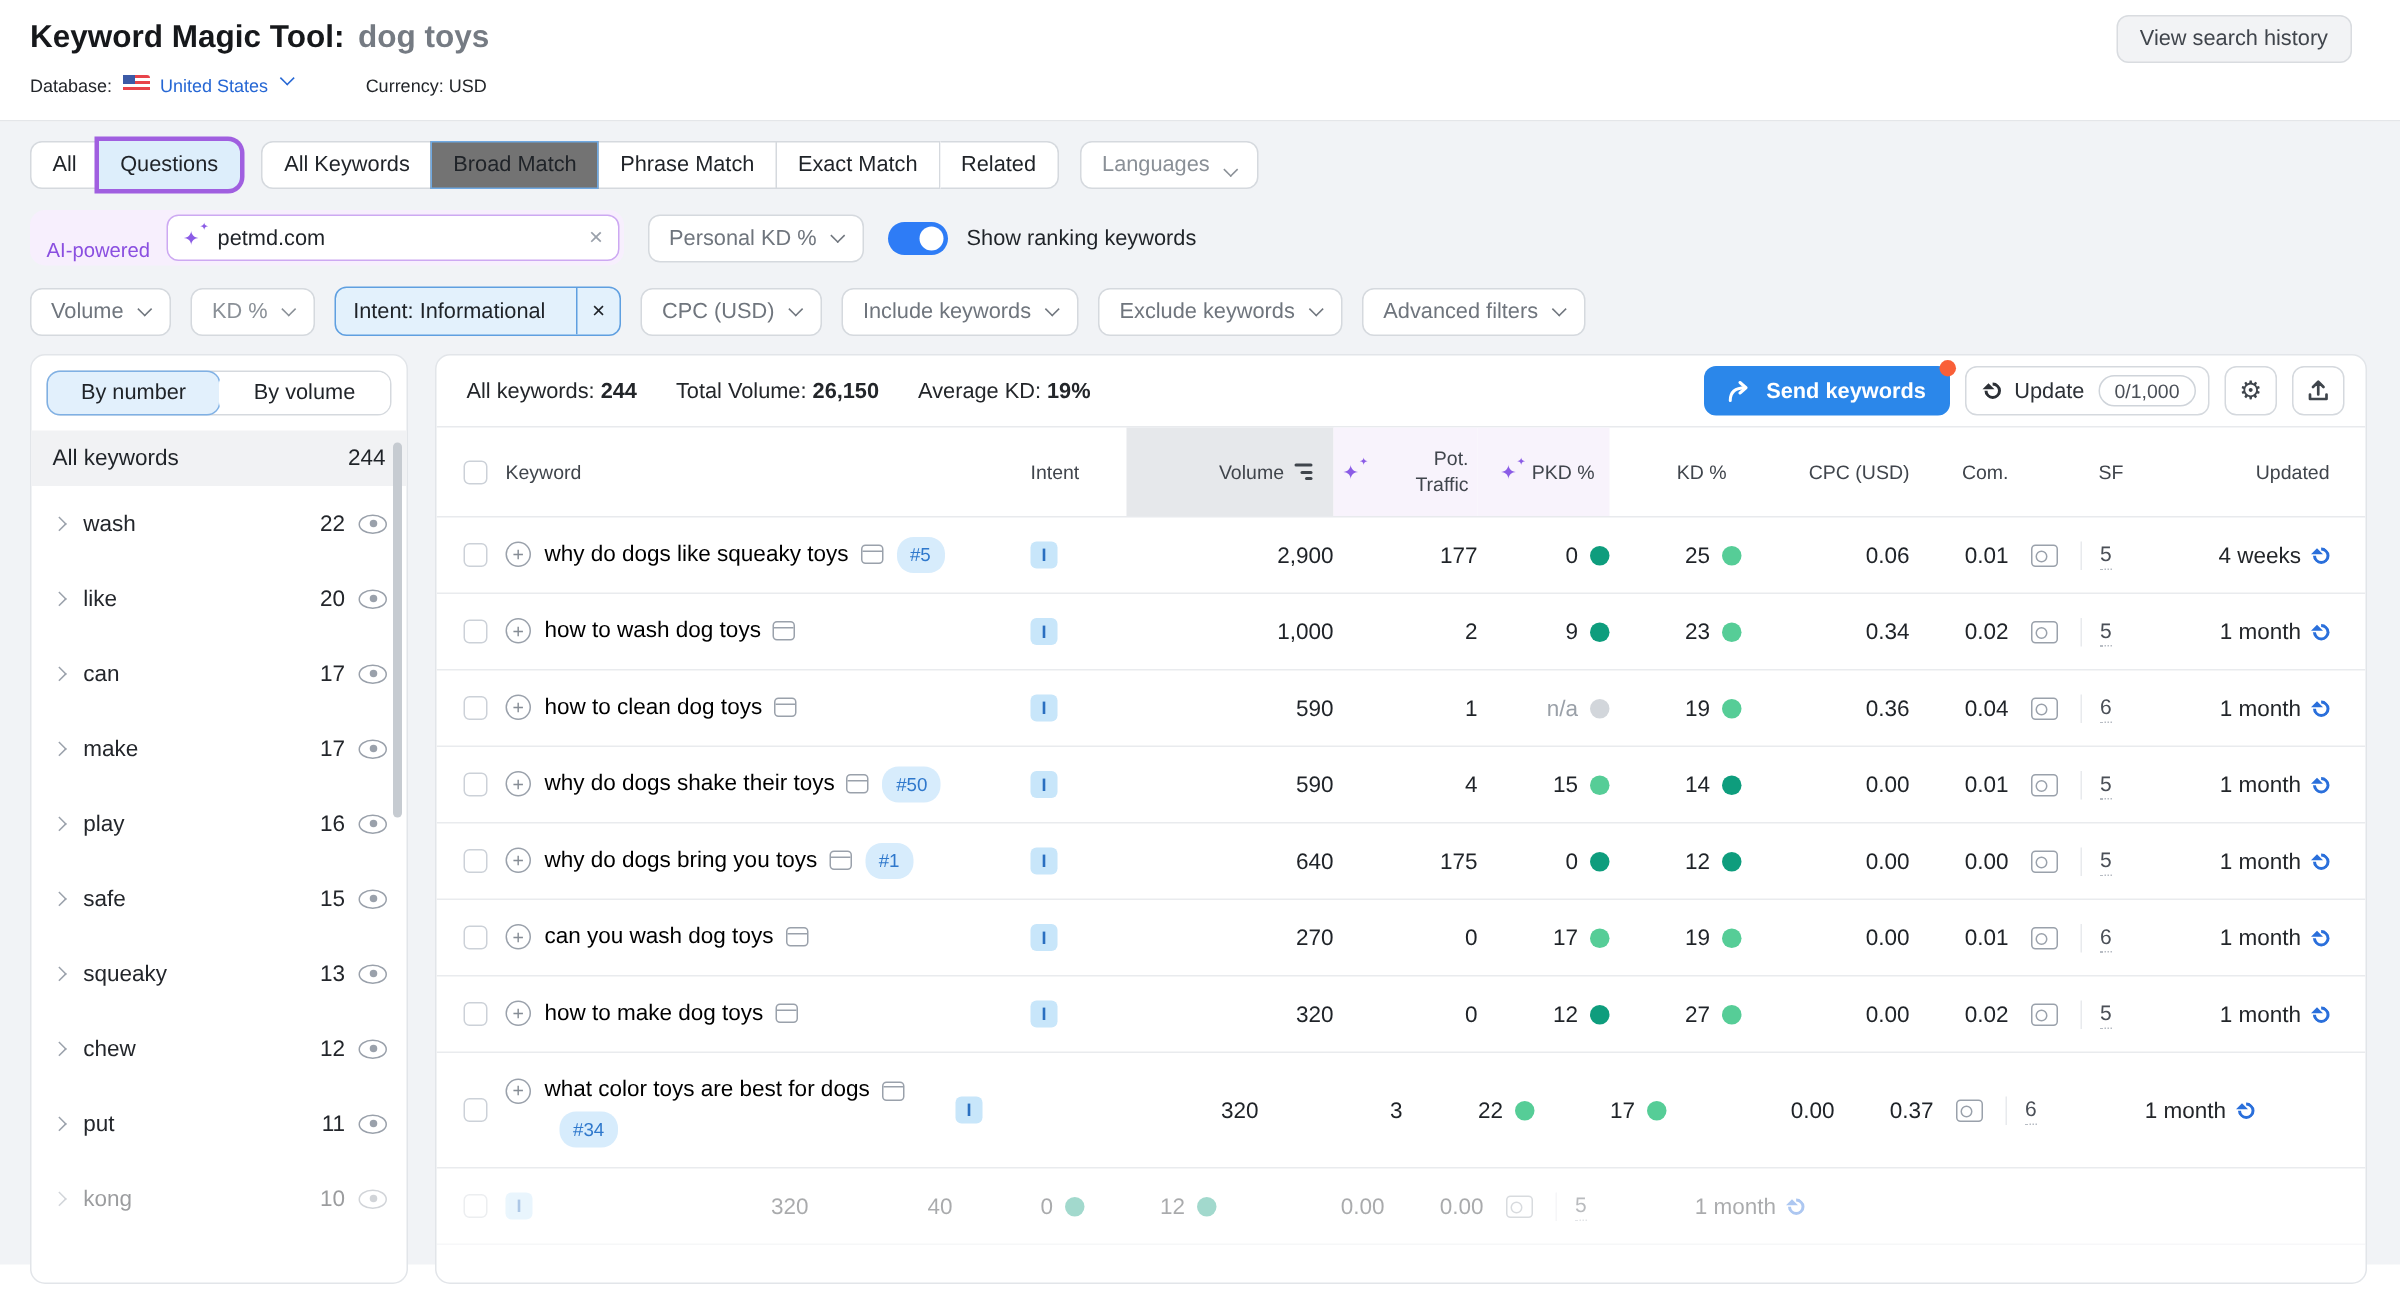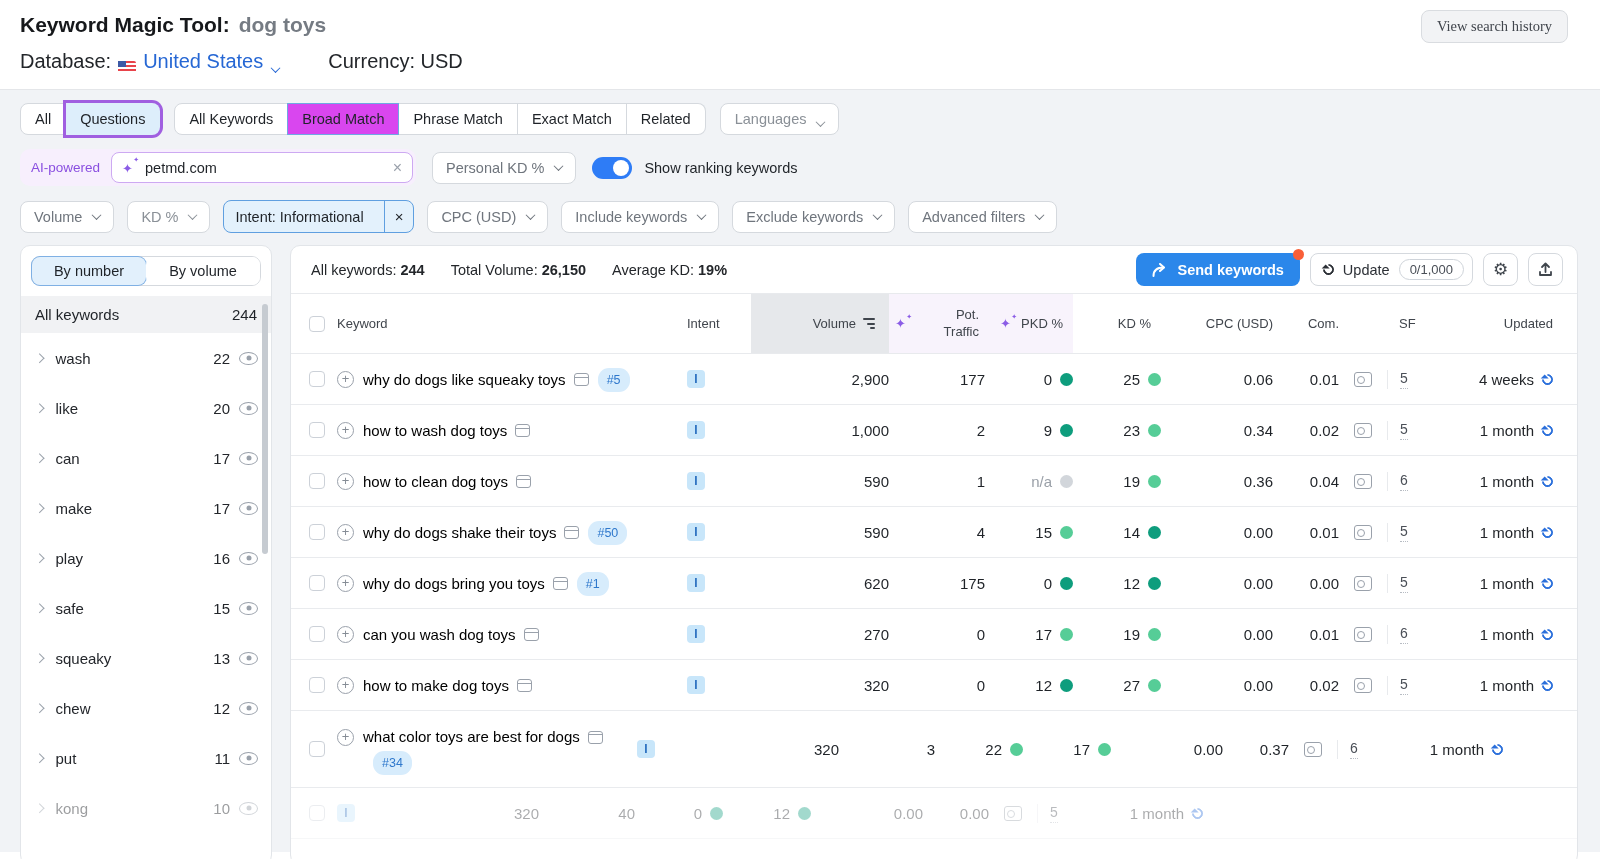--- a/index.html
+++ b/index.html
@@ -5,48 +5,48 @@
   *{box-sizing:border-box;margin:0;padding:0}
   html,body{width:1600px;height:859px;overflow:hidden}
   body{font-family:"Liberation Sans",sans-serif;background:#fff;color:#1f2328;-webkit-font-smoothing:antialiased}
   .page{position:relative;width:1600px;height:859px;overflow:hidden}
 
   
   .top-bar{position:relative;background:#fff;padding:13px 20px 16px;border-bottom:1px solid #e4e6e9}
   .title-row{display:flex;align-items:baseline;gap:9px}
   .title-row h1{font-size:21px;font-weight:bold;color:#16181b}
   .subtitle{font-size:21px;font-weight:bold;color:#757b83}
-  .meta-row{display:flex;align-items:flex-end;gap:7px;margin-top:13px;font-size:20px;color:#23262a}
+  .meta-row{display:flex;align-items:flex-start;gap:7px;margin-top:13px;font-size:12px;color:#23262a}
   .flag{display:inline-block;width:18px;height:12px;border-radius:2px;background:repeating-linear-gradient(#e8434a 0 2px,#fff 2px 4px);position:relative;flex:none}
   .flag::after{content:"";position:absolute;left:0;top:0;width:8px;height:6px;background:#3c5aa6}
   .db-link{color:#2667d4;cursor:pointer;text-decoration:none}
   .currency{margin-left:42px}
-  .view-history{position:absolute;top:10px;right:32px;padding:7px 15px;background:#f2f3f5;border:1px solid #d9dce0;border-radius:8px;font-size:14.5px;color:#40454c;font-family:Liberation Serif, serif;cursor:pointer}
+  .view-history{position:absolute;top:10px;right:32px;padding:7px 15px;background:#f2f3f5;border:1px solid #d9dce0;border-radius:8px;font-size:14.5px;color:#40454c;font-family:Liberation Sans, sans-serif;cursor:pointer}
 
   
   .chev{display:inline-block;width:7px;height:7px;border-right:1.8px solid currentColor;border-bottom:1.8px solid currentColor;transform:rotate(45deg) translate(-1px,-1px);margin-left:2px}
   .chev-right{transform:rotate(-45deg);}
   .blue{color:#2667d4}
 
   
   .content-bg{background:#f1f3f6;height:762px;padding-top:13px}
 
   
   .tabs-row{display:flex;align-items:center;gap:14px;margin:0 20px}
   .tg{display:flex}
   .tbtn{border:1px solid #d5d9de;border-left-width:0;padding:7px 14px;background:#fff;font-size:14.5px;color:#1f2328;font-family:inherit;cursor:pointer;white-space:nowrap}
   .tg .tbtn:first-child{border-left-width:1px;border-radius:8px 0 0 8px}
   .tg .tbtn:last-child{border-radius:0 8px 8px 0}
-  .tbtn.sel-blue{background:#d946ef;border:1px solid #6fa9e2;margin-left:-1px;position:relative;z-index:1}
+  .tbtn.sel-blue{background:#737373;border:1px solid #6fa9e2;margin-left:-1px;position:relative;z-index:1}
   .tbtn.sel-purple{background:#ddeefb;border-color:transparent;box-shadow:0 0 0 3px #a05fe0;border-radius:4px;position:relative;z-index:2}
   .lang-btn{display:flex;align-items:flex-end;gap:9px;border:1px solid #d5d9de;border-radius:8px;background:#fff;padding:7px 14px;font-size:14.5px;color:#8a9097;font-family:inherit;cursor:pointer}
 
   
   .ai-row{display:flex;align-items:center;gap:16px;margin:14px 20px 0}
-  .ai-wrap{display:flex;align-items:center;background:#f7effd;border-radius:10px;padding:3px 3px 3px 0}
+  .ai-wrap{display:flex;align-items:flex-end;background:#f7effd;border-radius:10px;padding:3px 3px 3px 0}
   .ai-label{color:#8a4fe0;font-size:13.5px;padding:0 11px;white-space:nowrap}
   .ai-input-box{display:flex;align-items:center;gap:8px;background:#fff;border:1px solid #cda9f2;border-radius:8px;height:31px;width:302px;padding:0 10px}
   .ai-input-box input{border:none;outline:none;flex:1;font-size:14.5px;color:#1f2328;font-family:inherit;background:transparent}
   .x-clear{color:#9aa1ab;font-size:16px;cursor:pointer;line-height:1}
   .sparkle{position:relative;color:#8b5ce6;width:15px;display:inline-block;flex:none}
   .sparkle::before{content:"\2726";font-size:13px}
   .sparkle::after{content:"\2726";position:absolute;font-size:7px;top:-3px;right:-2px}
   .pkd-dd{display:flex;align-items:center;gap:9px;border:1px solid #d5d9de;border-radius:8px;background:#fff;padding:7px 13px;font-size:14.5px;color:#6f757d;font-family:inherit;cursor:pointer}
   .toggle{width:40px;height:22px;border-radius:12px;background:#2e7cf6;position:relative;cursor:pointer;flex:none}
   .toggle::after{content:"";position:absolute;width:16px;height:16px;background:#fff;border-radius:50%;right:3px;top:3px}
@@ -536,21 +536,21 @@
 
         <div class="trow">
           <div class="cell c-check">
               <span class="cb"></span>
             </div>
           <div class="cell c-kw body"><span class="plus"></span><a class="kw-link">why do dogs bring you toys</a><span class="win"></span><span class="rank">#1</span></div>
           <div class="cell c-int">
               <span class="int">I</span>
             </div>
           <div class="cell c-vol">
-              <span class="num">620</span>
+              <span class="num">640</span>
             </div>
           <div class="cell c-pot">
               <span class="num">175</span>
             </div>
           <div class="cell c-pkd">
               <span class="num val-dark">0</span>
               <span class="kdot dot-dark"></span>
             </div>
           <div class="cell c-kd">
               <span class="num">12</span>

